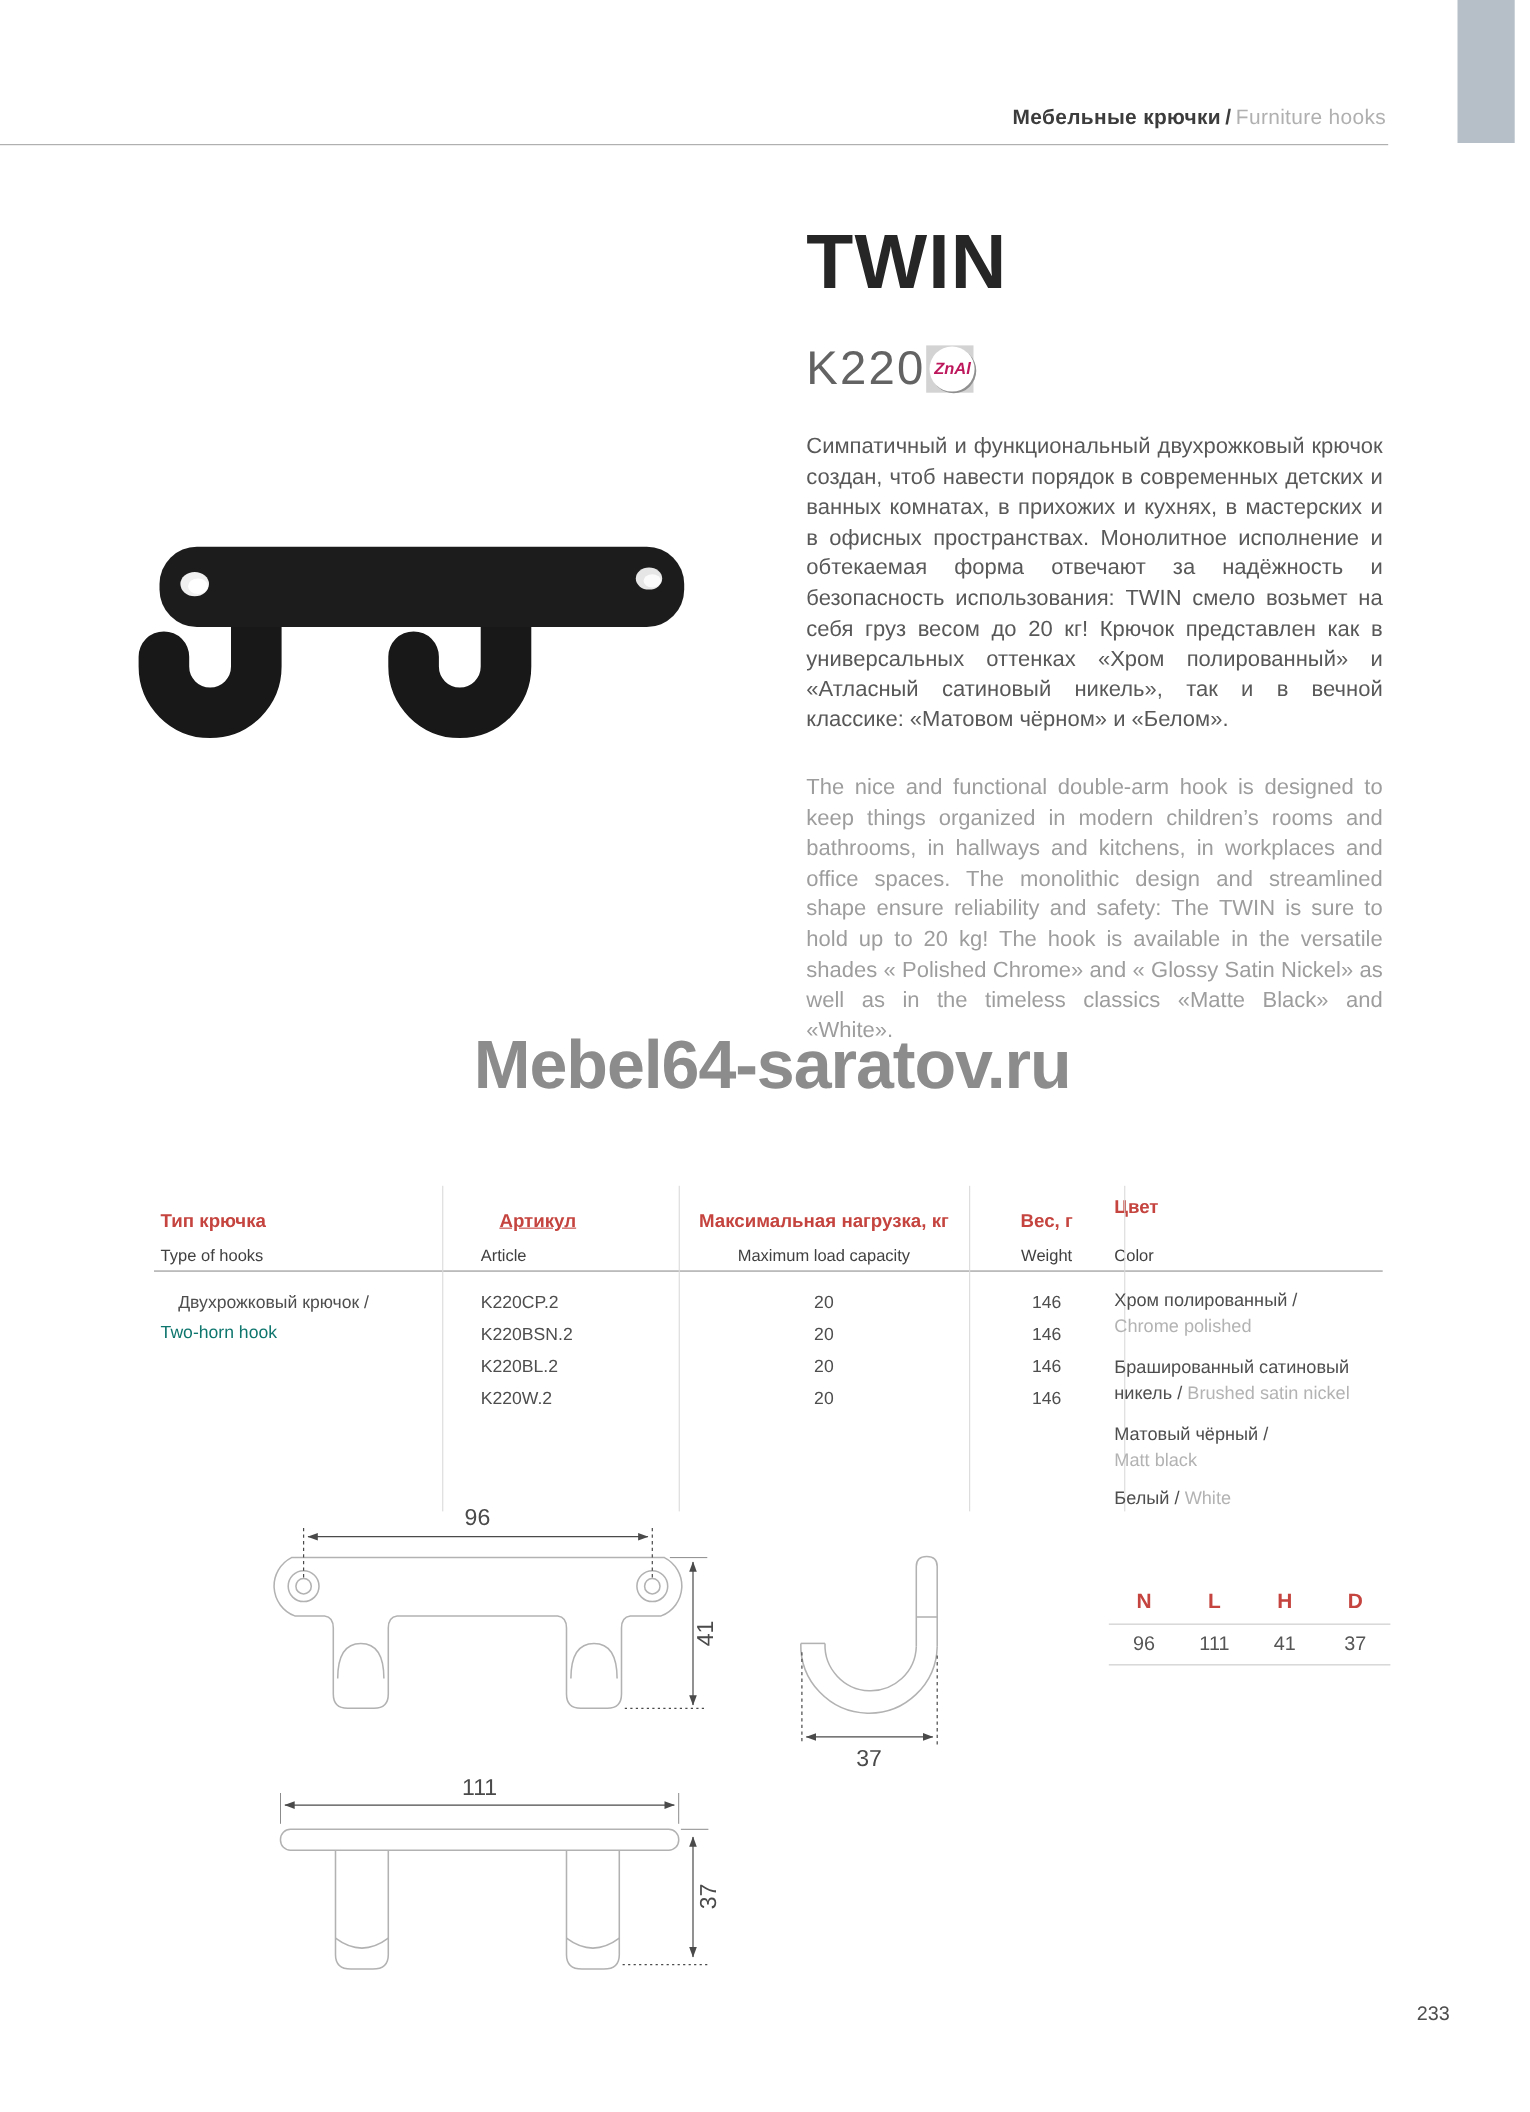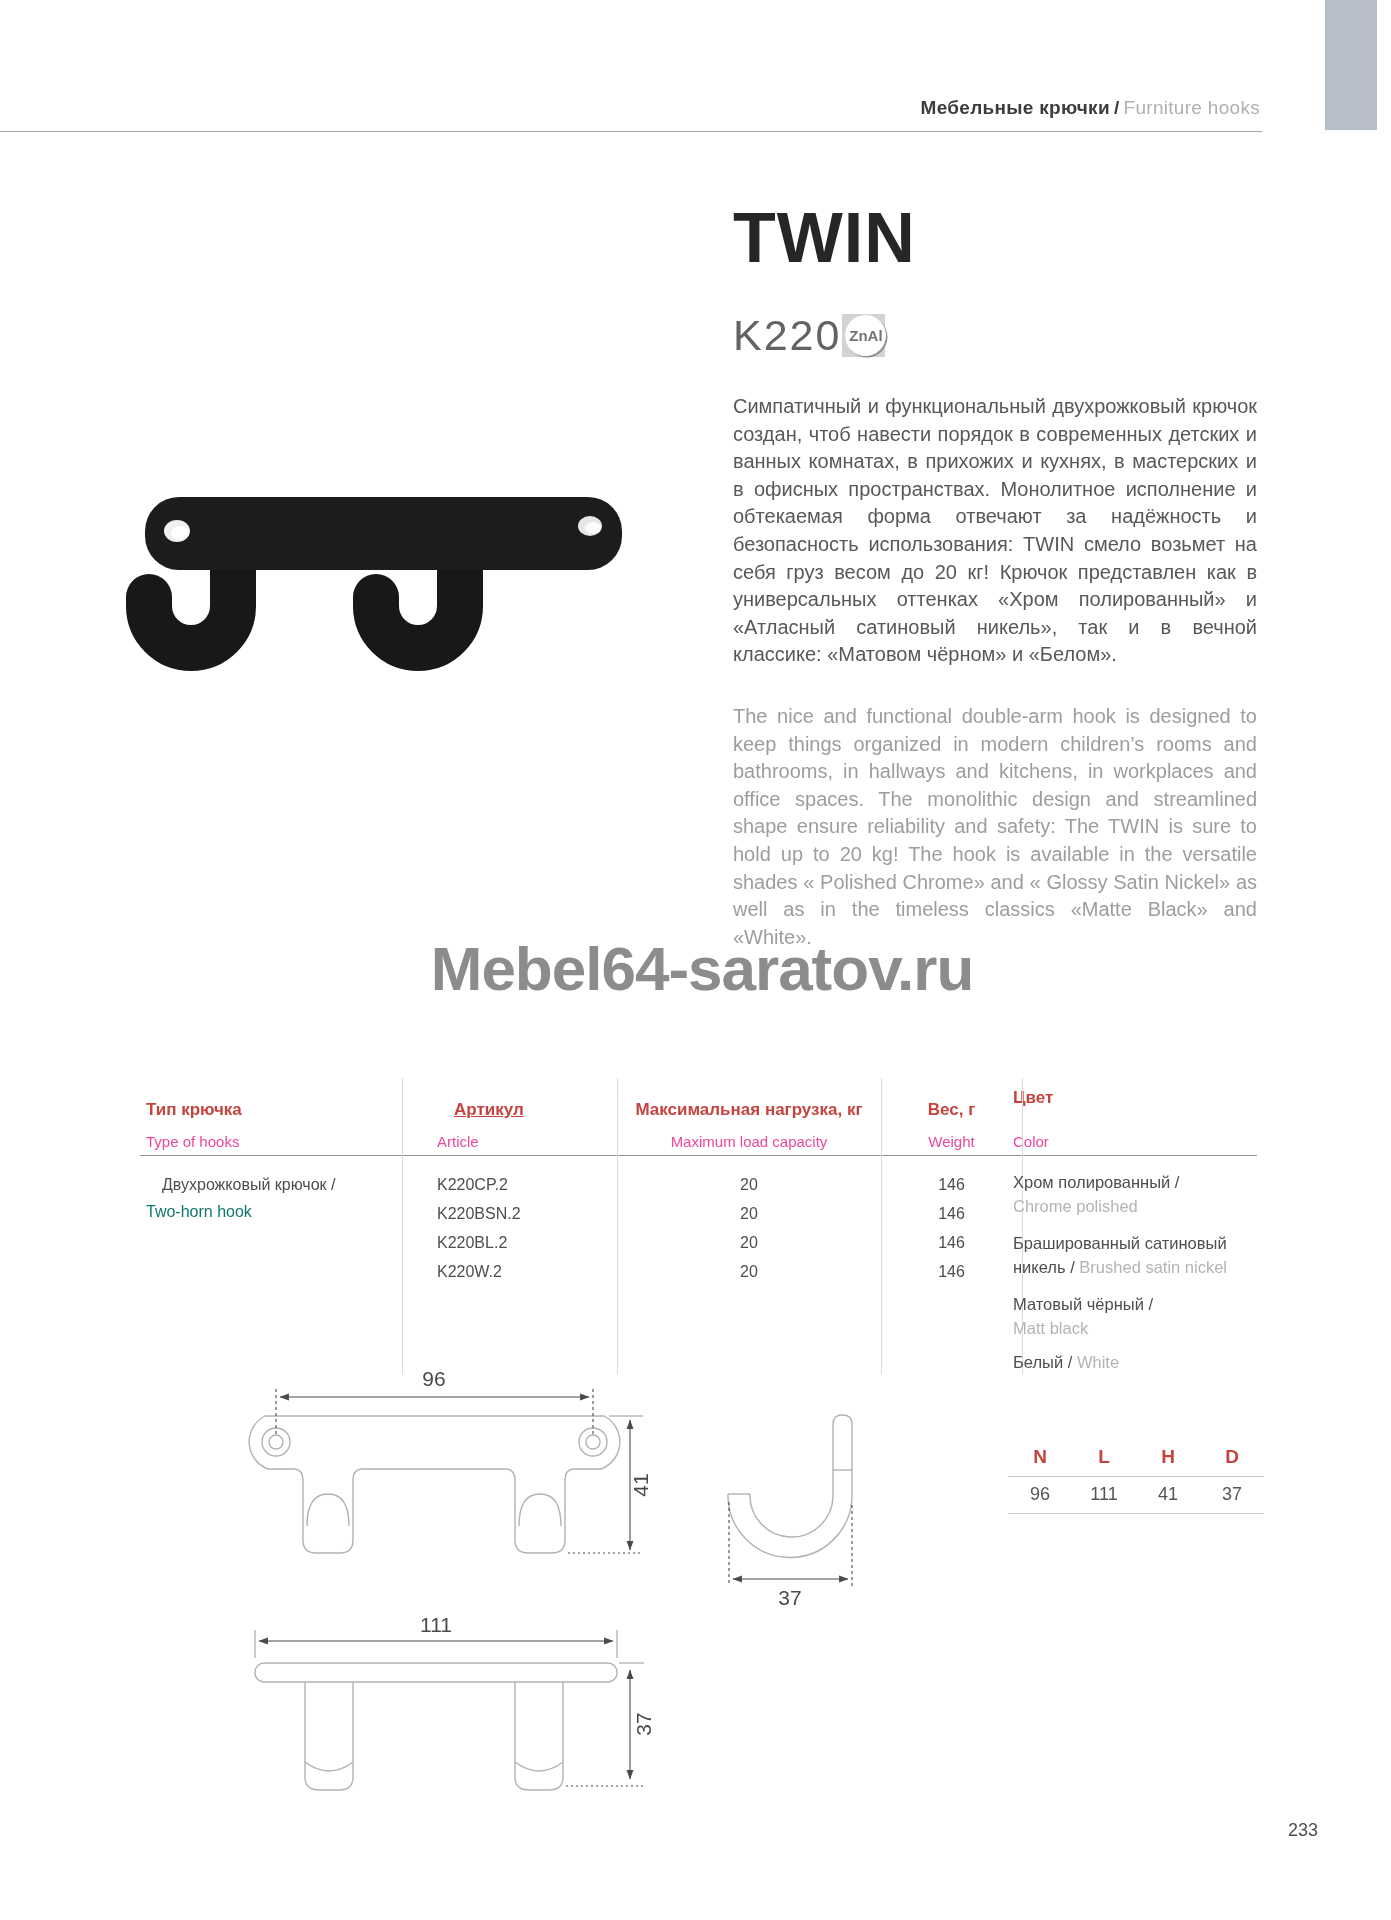--- a/index.html
+++ b/index.html
@@ -15,36 +15,36 @@
   #hdr-rule{top:131px;left:0;width:1262px;height:1px;background:#a8a8a8;}
   #corner-box{top:0;left:1325px;width:52px;height:130px;background:#b6bfc8;}
 
   
   #title{left:733px;top:203px;font-size:70px;font-weight:700;color:#262626;letter-spacing:1px;line-height:1;}
   #model-row{left:733px;top:314px;display:flex;align-items:center;gap:1px;}
   #model{font-size:43px;font-weight:400;color:#636363;letter-spacing:2px;line-height:1;}
   #badge{position:relative;width:43px;height:43px;background:#d3d3d3;}
   #badge .circ{position:absolute;left:3px;top:1px;width:41px;height:41px;background:#ffffff;border-radius:50%;
                box-shadow:1.5px 1.5px 0 #8f8f8f;display:flex;align-items:center;justify-content:center;
-               font-size:15px;font-weight:700;color:#737373;}
+               font-size:15px;font-weight:700;color:#be185d;font-style:italic;}
 
   
   .para{left:733px;width:524px;font-size:20px;line-height:27.6px;text-align:justify;}
   #para-ru{top:393px;color:#585858;}
   #para-en{top:703px;color:#9d9d9d;}
 
   
   #watermark{left:352px;top:933px;width:700px;text-align:center;font-size:62px;font-weight:700;
              color:#8c8c8c;letter-spacing:-1px;white-space:nowrap;}
 
   
   .vline{top:1078px;width:1px;height:296px;background:#dadada;}
   #hdr-underline{top:1155px;left:140px;width:1117px;height:1px;background:#8f8f8f;}
   .col-ru{font-size:17px;font-weight:700;color:#c5443f;}
-  .col-en{font-size:15px;color:#ec4899;}
+  .col-en{font-size:15px;color:#404040;}
   .cell{font-size:16px;color:#4e4e4e;}
   .cell-gray{font-size:16px;color:#0f766e;}
   .ctr{text-align:center;}
   .copt{left:1013px;width:244px;font-size:16.5px;line-height:24px;}
   .c-ru{color:#4e4e4e;}
   .c-en{color:#b3b3b3;}
 
   
   #dim-table{left:1008px;top:1446px;width:256px;}
   .dim-row{display:flex;}

